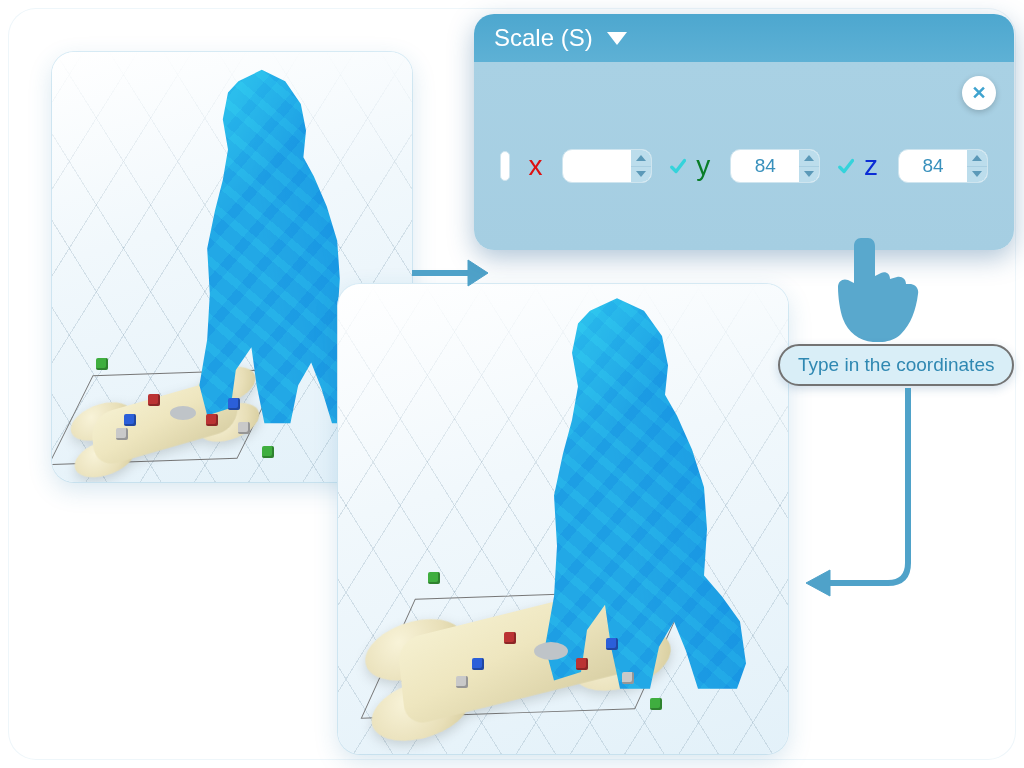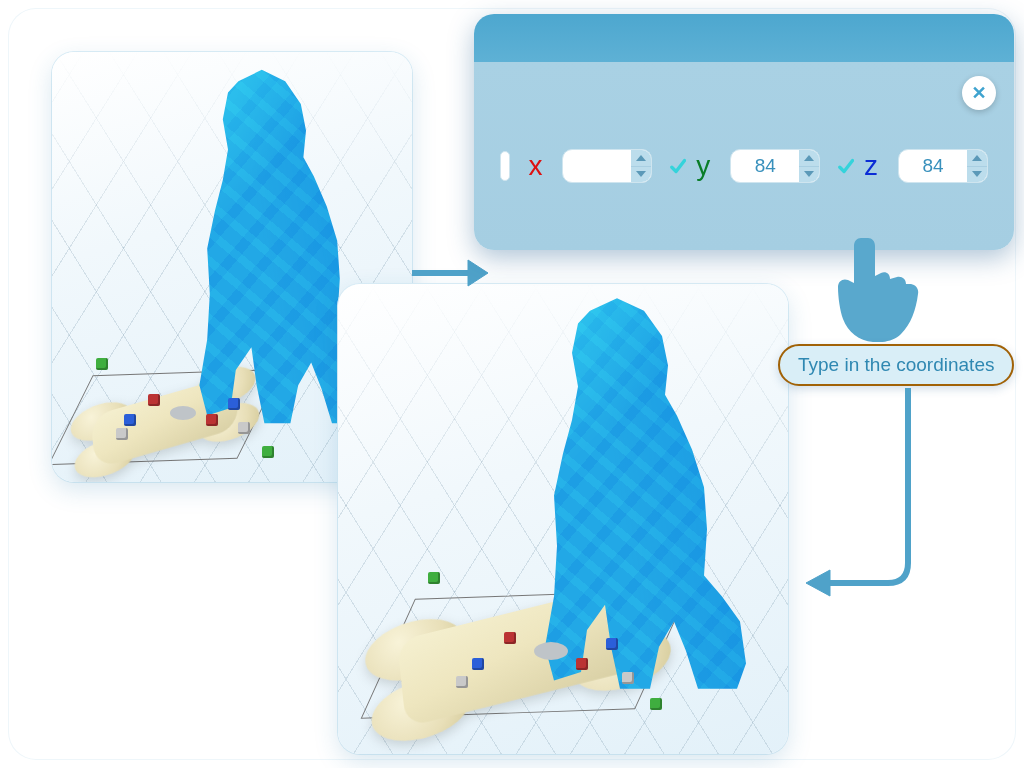--- a/index.html
+++ b/index.html
@@ -153,21 +153,21 @@
     width:52px; height:52px; position:relative; margin-right:-8px;
   }
   .bigcheck svg{ width:100%; height:100%; }
 
   
   .hand{
     position:absolute; left:822px; top:224px; width:90px; height:110px; color:#59a8cd;
   }
   .tip{
     position:absolute; left:770px; top:336px;
-    background:#d9eef7; border:2px solid #a16207; color:#2f88b2;
+    background:#d9eef7; border:2px solid #737373; color:#2f88b2;
     padding:8px 18px; border-radius:999px; font-size:19px;
     box-shadow:0 3px 10px rgba(30,90,140,.2);
   }
   .arrow{ position:absolute; stroke:#4fa2c9; fill:#4fa2c9; }
   .arrow.a1{ left:400px; top:240px; width:80px; height:50px;}
   .arrow.a2{ left:790px; top:370px; width:130px; height:240px;}
 </style>
 </head>
 <body>
 
@@ -217,20 +217,24 @@
     <div class="cube w" style="left:284px; bottom:70px;"></div>
     <div class="disc" style="left:196px; bottom:94px; width:34px;height:18px;"></div>
   </div>
 
   <svg class="arrow a1" viewBox="0 0 80 50">
     <line x1="4" y1="25" x2="62" y2="25" stroke-width="6"></line>
     <polygon points="60,12 80,25 60,38"></polygon>
   </svg>
 
   <div class="panel">
+    <div class="panel-header">
+      <span>Scale (S)</span>
+      <span class="drop-tri"></span>
+    </div>
     <div class="close"></div>
 
     <div class="axis-row">
 
       <span class="chk"></span>
       <span class="axis-label axis-x">x</span>
       <span class="numfield">
         <span class="val"></span>
         <span class="spinner">
             <div class="up"></div>

